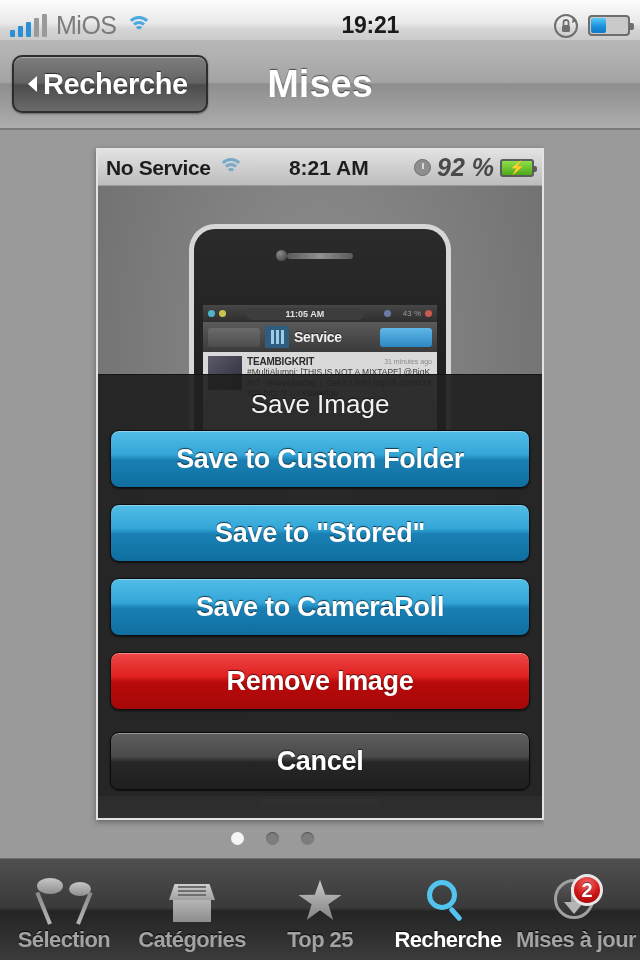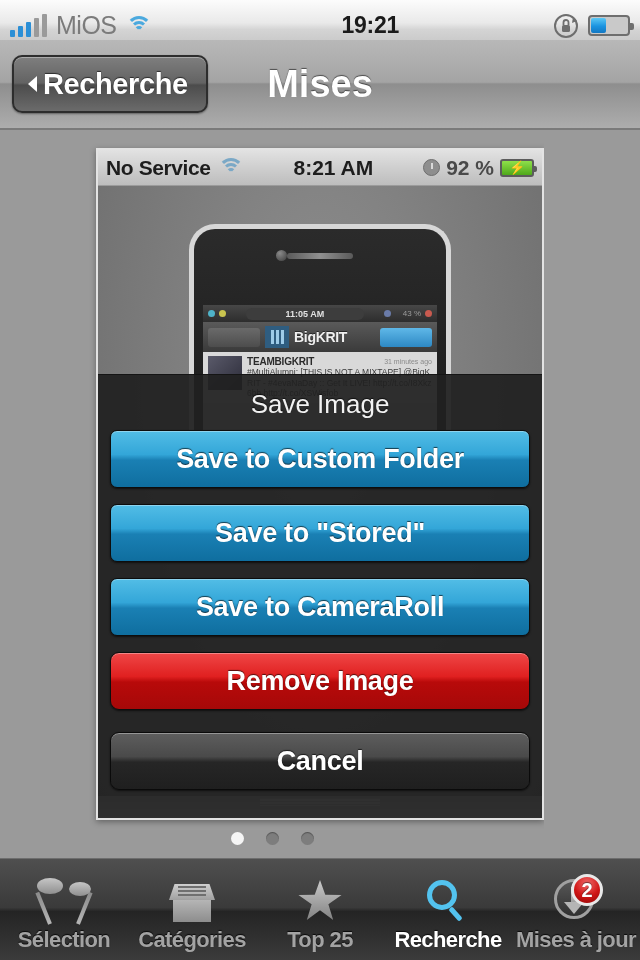--- a/index.html
+++ b/index.html
@@ -114,21 +114,21 @@
     height: 36px; width: 100%;
     background: linear-gradient(to bottom, #e2e2e2 0%, #cfcfcf 50%, #bdbdbd 100%);
     display: flex; align-items: center; padding: 0 8px;
     border-bottom: 1px solid #9b9b9b;
   }
   .inner-sb .l { display: flex; align-items: center; gap: 7px; }
   .inner-sb .m { flex: 1; text-align: center; }
   .inner-sb .r { display: flex; align-items: center; gap: 6px; }
   .inner-carrier { font-size: 21px; font-weight: bold; color: #1d1d1d; letter-spacing: -0.4px; }
   .inner-clock { font-size: 21px; font-weight: bold; color: #1d1d1d; }
-  .inner-pct { font-size: 21px; font-weight: bold; color: #4a4a4a; }
+  .inner-pct { font-size: 25px; font-weight: bold; color: #4a4a4a; font-style: italic; }
   .clock-icon {
     width: 17px; height: 17px; border-radius: 50%;
     background: #8e8e8e; border: 1px solid #6e6e6e; position: relative;
   }
   .clock-icon::after {
     content: ""; position: absolute; left: 7px; top: 3px;
     width: 2px; height: 6px; background: #d9d9d9;
   }
   .battery-green {
     width: 34px; height: 18px; border: 2px solid #5c5c5c;
@@ -247,21 +247,21 @@
   }
   .sheet-btn {
     display: block; width: 100%; height: 58px; margin-bottom: 16px;
     border-radius: 9px; border: 1px solid #0d0d0d;
     font-size: 27px; font-weight: bold; color: #fff;
     text-shadow: 0 -1px 1px rgba(0,0,0,.65);
     cursor: pointer; letter-spacing: -0.3px;
     box-shadow: inset 0 1px 0 rgba(255,255,255,.35), 0 1px 2px rgba(0,0,0,.6);
     font-family: "Liberation Sans", sans-serif;
   }
-  .btn-blue { background: linear-gradient(to bottom, #52bde6 0%, #33a6d8 42%, #1a80b4 52%, #0f6e9f 100%); border-radius: 7px; }
+  .btn-blue { background: linear-gradient(to bottom, #52bde6 0%, #33a6d8 42%, #1a80b4 52%, #0f6e9f 100%); }
   .btn-red  { background: linear-gradient(to bottom, #ef4747 0%, #e02020 42%, #b80a0a 52%, #a50808 100%);
               margin-bottom: 22px; }
   .btn-dark { background: linear-gradient(to bottom, #5e5e5e 0%, #4a4a4a 42%, #262626 52%, #1f1f1f 100%);
               border-color: #0a0a0a; margin-bottom: 0; }
 
   
   .dots {
     position: absolute; left: 0; right: 0; top: 700px;
     display: flex; justify-content: center; gap: 22px;
   }
@@ -492,21 +492,21 @@
               <span class="ps-pct">43 %</span>
               <span class="dot" style="background:#c95a4f"></span>
             </div>
             <div class="ps-nav">
               <span class="blank"></span>
               <span class="tl-icon">
                   <i></i>
                   <i></i>
                   <i></i>
                 </span>
-              <span class="tl-title">BigKRIT</span>
+              <span class="tl-title">Service</span>
               <span class="blue"></span>
             </div>
             <div class="ps-tweet">
               <div class="tw-av"></div>
               <div class="tw-body">
                 <div class="tw-head">
                   <span class="tw-user">TEAMBIGKRIT</span>
                   <span class="tw-ago">31 minutes ago</span>
                 </div>
                 <div class="tw-txt">#MultiAlumni: [THIS IS NOT A MIXTAPE] @BigKRIT - #4evaNaDay :: Get It LIVE! http://t.co/I8Xkz6bh http://t.co/XSWisfob</div>

